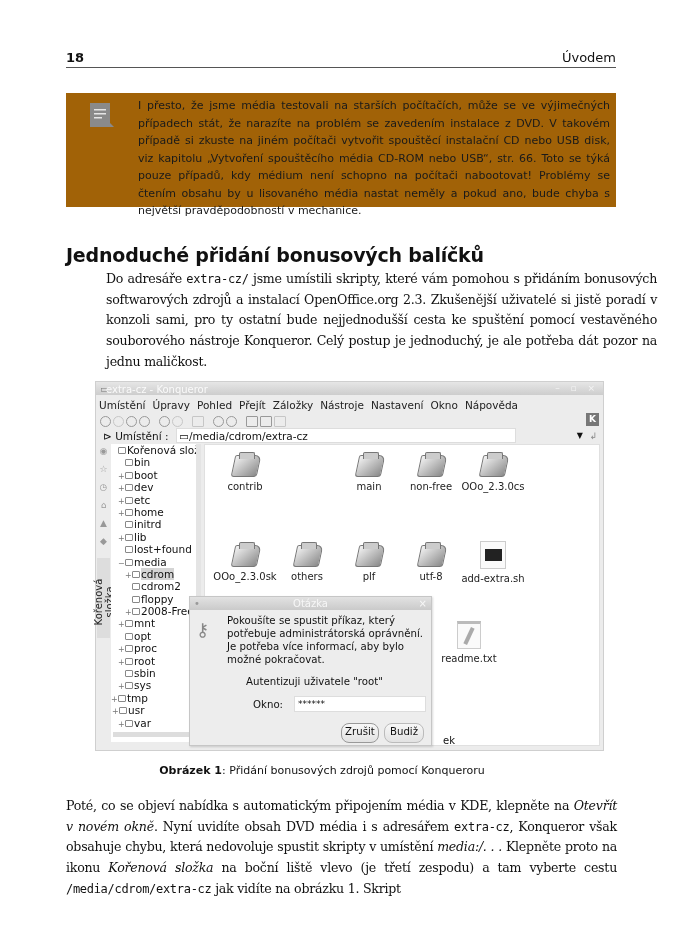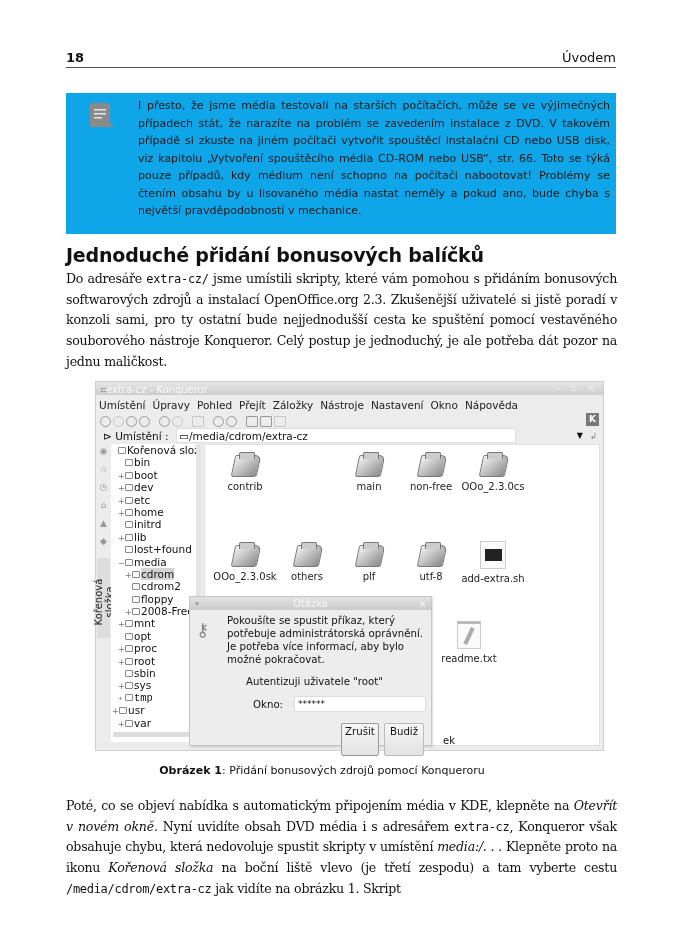--- a/index.html
+++ b/index.html
@@ -4,34 +4,34 @@
 <style>
   * { box-sizing: border-box; margin: 0; padding: 0; }
   html, body { width: 700px; height: 944px; background: #ffffff; overflow: hidden; }
   body { position: relative; font-family: "DejaVu Serif", serif; color: #111; }
 
   .page-header { position: absolute; left: 66px; top: 50px; width: 550px; height: 18px;
     border-bottom: 1px solid #555; font-family: "DejaVu Sans", sans-serif; font-size: 13px; }
   .page-number { position: absolute; left: 0; top: 0; font-weight: bold; }
   .chapter-name { position: absolute; right: 0; top: 0; font-family: "DejaVu Sans", sans-serif; }
 
-  .note-box { position: absolute; left: 66px; top: 93px; width: 550px; height: 141px;
-    background: #0ea5e9; }
+  .note-box { position: absolute; left: 66px; top: 93px; width: 550px; height: 114px;
+    background: #a16207; }
   .note-icon { position: absolute; left: 24px; top: 10px; width: 24px; height: 24px; }
   .note-text { position: absolute; left: 72px; top: 4px; width: 472px;
     font-family: "DejaVu Sans", sans-serif; font-size: 11px; line-height: 17.5px; text-align: justify; color: #1a1a1a; }
 
   .section-title { position: absolute; left: 66px; top: 244px; font-family: "DejaVu Sans", sans-serif;
     font-weight: bold; font-size: 19px; letter-spacing: -0.2px; }
 
   .para { position: absolute; left: 66px; width: 551px; font-size: 12.6px; line-height: 20.7px;
     text-align: justify; font-family: "DejaVu Serif", serif; letter-spacing: -0.25px; }
   .para .mono { font-family: "DejaVu Sans Mono", monospace; font-size: 12px; letter-spacing: -0.3px; }
   .para .ital { font-style: italic; }
-  .para1 { top: 269px; }
+  .para1 { top: 269px; margin-left: 40px; }
   .para2 { top: 796px; }
 
   
   .konq { position: absolute; left: 95px; top: 381px; width: 509px; height: 370px;
     background: #ececec; border: 1px solid #cfcfcf; font-family: "DejaVu Sans", sans-serif; }
   .titlebar { position: absolute; left: 0; top: 0; width: 100%; height: 13px;
     background: linear-gradient(#e6e6e6, #cdcdcd); }
   .titlebar .t-icon { position: absolute; left: 4px; top: 2px; font-size: 9px; color: #777; }
   .titlebar .t-text { position: absolute; left: 0; right: 0; top: 1px; text-align: left; font-size: 10px; color: #fafafa; line-height: 13px; padding-left: 10px; }
   .titlebar .t-btns { position: absolute; right: 4px; top: 0; font-size: 9px; color: #f5f5f5; line-height: 13px; letter-spacing: 4px; }
@@ -80,21 +80,21 @@
 
   .dialog { position: absolute; left: 93px; top: 214px; width: 243px; height: 150px; background: #ededed; border: 1px solid #c6c6c6; box-shadow: 1px 1px 2px rgba(0,0,0,0.15); }
   .dlg-title { height: 13px; background: linear-gradient(#e2e2e2, #cacaca); font-size: 10px; color: #f7f7f7; text-align: center; line-height: 13px; position: relative; }
   .dlg-title .x { position: absolute; right: 4px; top: 0; }
   .dlg-title .pin { position: absolute; left: 4px; top: 0; color: #999; }
   .dlg-keys { position: absolute; left: 6px; top: 22px; font-size: 18px; color: #888; }
   .dlg-msg { position: absolute; left: 37px; top: 17px; width: 205px; font-size: 10.2px; line-height: 13px; color: #111; }
   .dlg-auth { position: absolute; left: 56px; top: 79px; font-size: 10.2px; color: #111; }
   .dlg-pw-label { position: absolute; left: 63px; top: 102px; font-size: 10.2px; color: #111; }
   .dlg-pw { position: absolute; left: 104px; top: 99px; width: 132px; height: 16px; background: #fff; border: 1px solid #ddd; font-size: 9px; line-height: 14px; padding-left: 3px; }
-  .dlg-btn { position: absolute; top: 126px; height: 33px; border: 1px solid #bbb; background: linear-gradient(#f7f7f7, #e2e2e2); font-size: 10.2px; line-height: 15px; text-align: center; border-radius: 2px; }
+  .dlg-btn { position: absolute; top: 126px; height: 20px; border: 1px solid #bbb; background: linear-gradient(#f7f7f7, #e2e2e2); font-size: 10.2px; line-height: 15px; text-align: center; border-radius: 8px; }
   .dlg-cancel { left: 151px; width: 38px; border-color: #999; }
   .dlg-ok { left: 194px; width: 40px; }
 
   .fig-caption { position: absolute; left: 0; width: 644px; top: 764px; text-align: center; font-family: "DejaVu Sans", sans-serif; font-size: 11px; color: #111; }
   .fig-caption b { font-weight: bold; }
 </style>
 </head>
 <body>
 
 <div class="page-header">
@@ -185,21 +185,21 @@
       <div class="tree-item sel" style="padding-left: 14px;"><span class="exp">+</span><span class="fico"></span><span class="lbl">cdrom</span></div>
       <div class="tree-item" style="padding-left: 14px;"><span class="exp"></span><span class="fico"></span><span class="lbl">cdrom2</span></div>
       <div class="tree-item" style="padding-left: 14px;"><span class="exp"></span><span class="fico"></span><span class="lbl">floppy</span></div>
       <div class="tree-item" style="padding-left: 14px;"><span class="exp">+</span><span class="fico"></span><span class="lbl">2008-Free-</span></div>
       <div class="tree-item" style="padding-left: 7px;"><span class="exp">+</span><span class="fico"></span><span class="lbl">mnt</span></div>
       <div class="tree-item" style="padding-left: 7px;"><span class="exp"></span><span class="fico"></span><span class="lbl">opt</span></div>
       <div class="tree-item" style="padding-left: 7px;"><span class="exp">+</span><span class="fico"></span><span class="lbl">proc</span></div>
       <div class="tree-item" style="padding-left: 7px;"><span class="exp">+</span><span class="fico"></span><span class="lbl">root</span></div>
       <div class="tree-item" style="padding-left: 7px;"><span class="exp"></span><span class="fico"></span><span class="lbl">sbin</span></div>
       <div class="tree-item" style="padding-left: 7px;"><span class="exp">+</span><span class="fico"></span><span class="lbl">sys</span></div>
-      <div class="tree-item" style="padding-left: 7px; font-family: Liberation Mono, monospace;"><span class="exp">+</span><span class="fico"></span><span class="lbl">tmp</span></div>
+      <div class="tree-item" style=""><span class="exp">+</span><span class="fico"></span><span class="lbl">tmp</span></div>
       <div class="tree-item" style="padding-left: 1px;"><span class="exp">+</span><span class="fico"></span><span class="lbl">usr</span></div>
       <div class="tree-item" style="padding-left: 7px;"><span class="exp">+</span><span class="fico"></span><span class="lbl">var</span></div>
     </div>
   <div class="tree-scroll"></div>
   <div class="tree-hscroll"></div>
 
   <div class="fileview" id="fileview">
       <div class="fitem" style="left: 4px; top: 6px;">
         <div class="folder"></div>
         <div>contrib</div>

